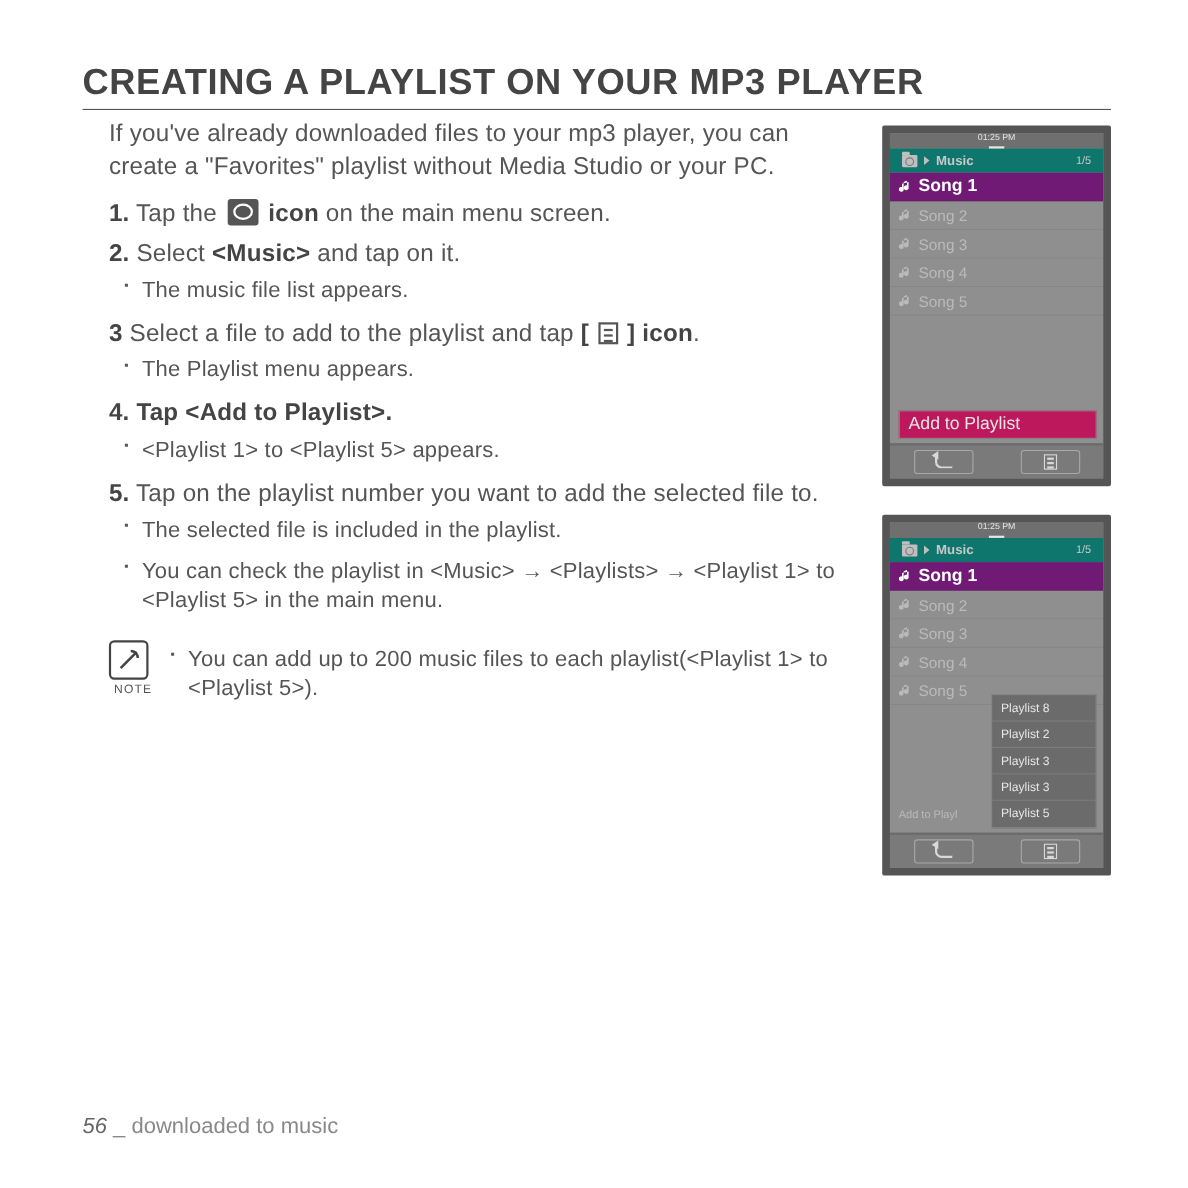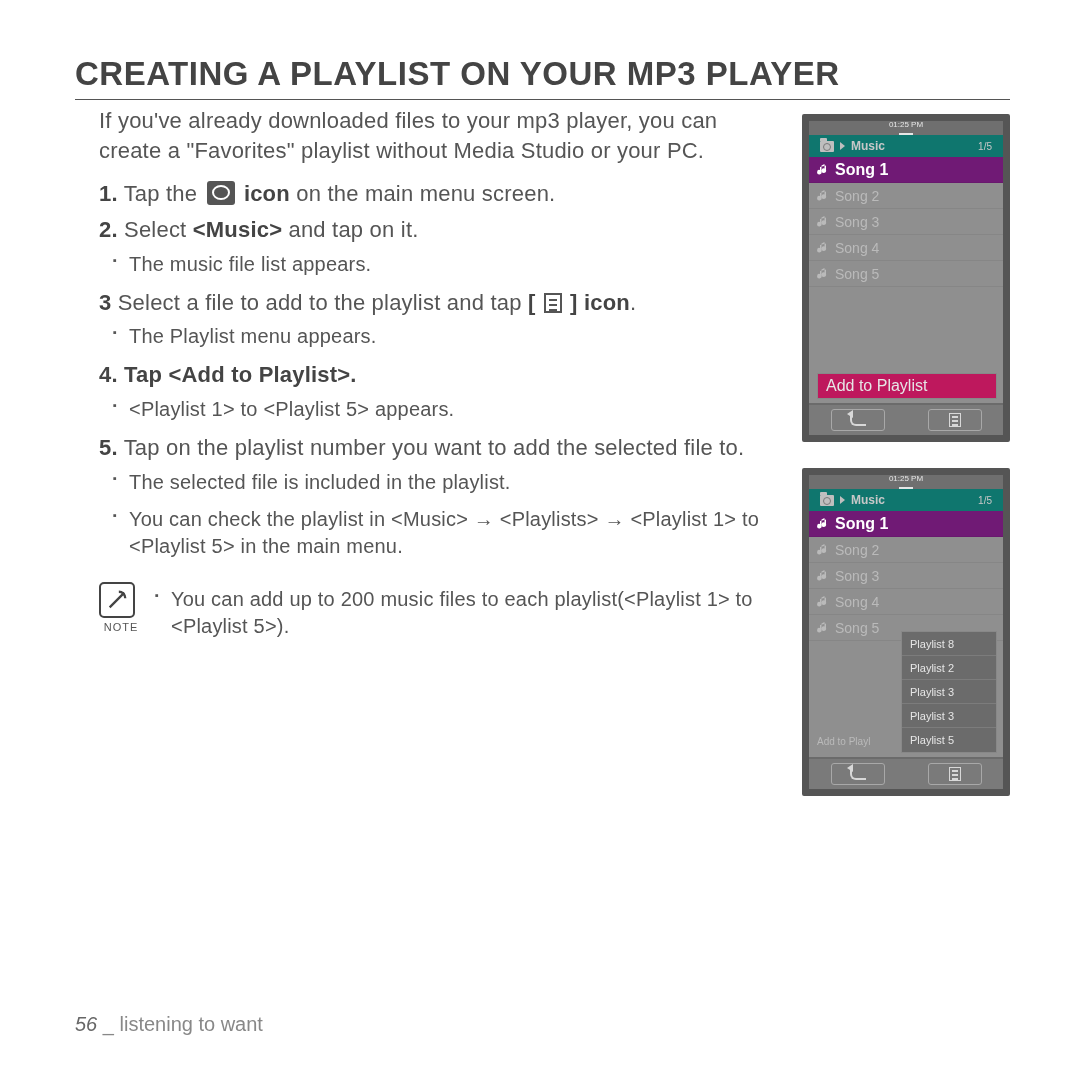--- a/index.html
+++ b/index.html
@@ -477,14 +477,14 @@
           </div>
         <div class="nav-btn">
             <span class="menu-btn-ico"></span>
           </div>
       </div>
     </div>
   </div>
 </div>
 
 <div class="footer">
-  <span class="pg">56</span><span> _ </span><span>listening to want</span>
+  <span class="pg">56</span><span> _ </span><span>downloaded to music</span>
 </div>
 
 </body></html>

